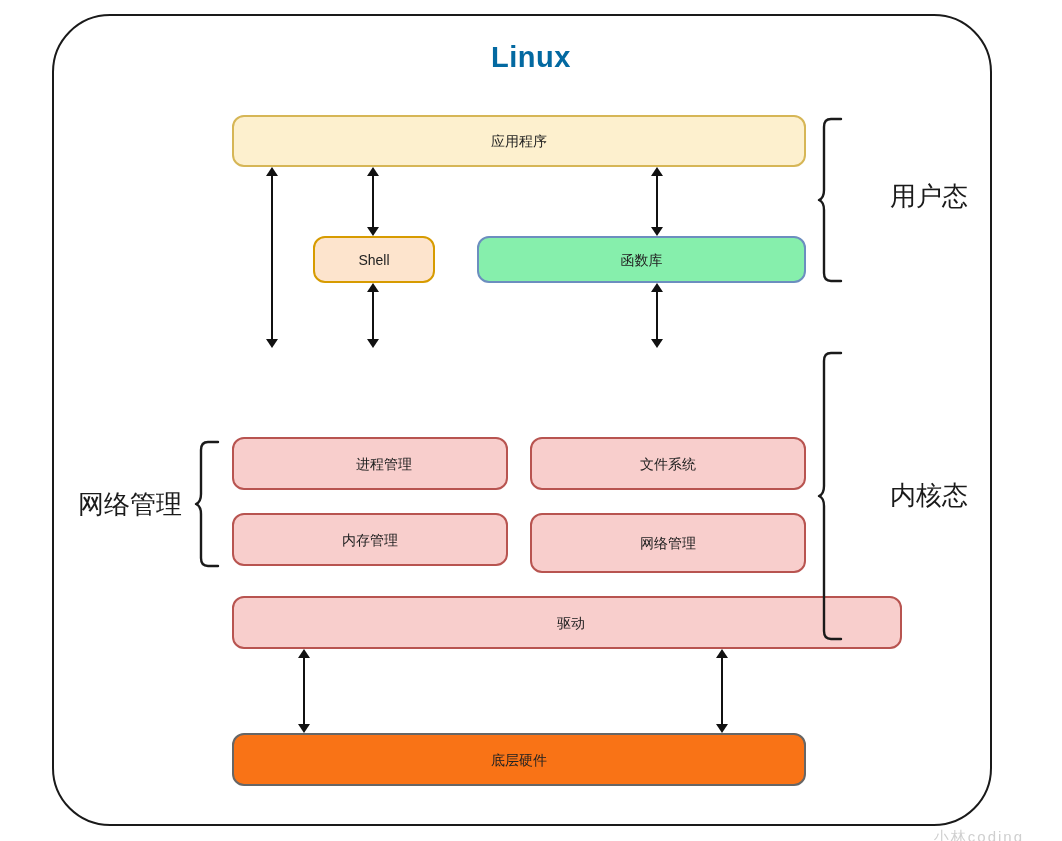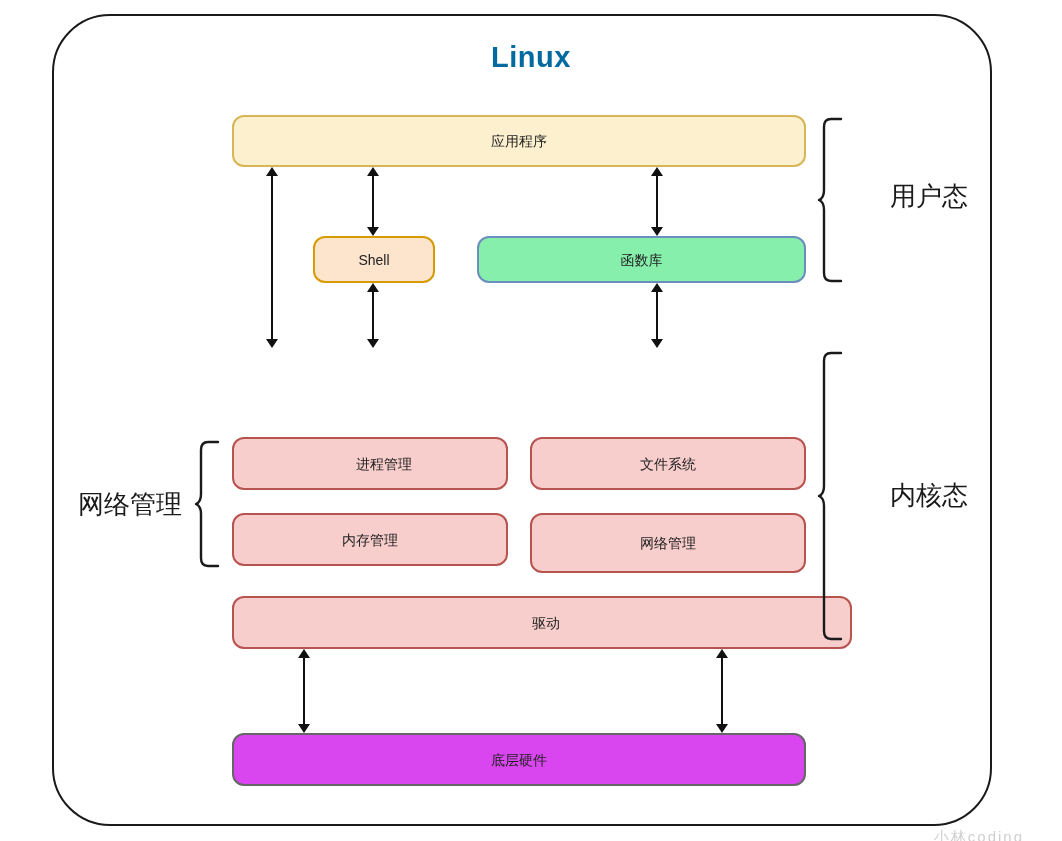--- a/index.html
+++ b/index.html
@@ -56,21 +56,21 @@
     color: #222222;
     border-width: 2px;
     border-style: solid;
     line-height: 1;
   }
   .node.yellow { background: #fdf0ce; border-color: #d6b656; }
   .node.orange { background: #fde4cd; border-color: #d79b00; text-align: center; }
   .node.blue   { background: #86efac; border-color: #6c8ebf; }
   .node.green  { background: #d9ead3; border-color: #82b366; }
   .node.red    { background: #f8cecc; border-color: #b85450; }
-  .node.grey   { background: #d946ef; border-color: #666666; }
+  .node.grey   { background: #f97316; border-color: #666666; }
 
   
   .arrow {
     position: absolute;
     width: 2px;
     background: #111111;
   }
   .arrow::before,
   .arrow::after {
     content: "";
@@ -148,21 +148,21 @@
   </div>
 
   <div class="node red" style="left:530px; top:437px; width:276px; height:53px;">
     <span>文件系统</span>
   </div>
 
   <div class="node red" style="left:530px; top:513px; width:276px; height:60px;">
     <span>网络管理</span>
   </div>
 
-  <div class="node red" style="left:232px; top:596px; width:620px; height:53px;padding-left:8px;">
+  <div class="node red" style="left:232px; top:596px; width:670px; height:53px;padding-left:8px;">
     <span>驱动</span>
   </div>
 
   <div class="node grey" style="left:232px; top:733px; width:574px; height:53px;">
     <span>底层硬件</span>
   </div>
 
   <div class="arrow" style="left:271px; top:175px; height:165px;"></div>
 
   <div class="arrow" style="left:372px; top:175px; height:53px;"></div>

